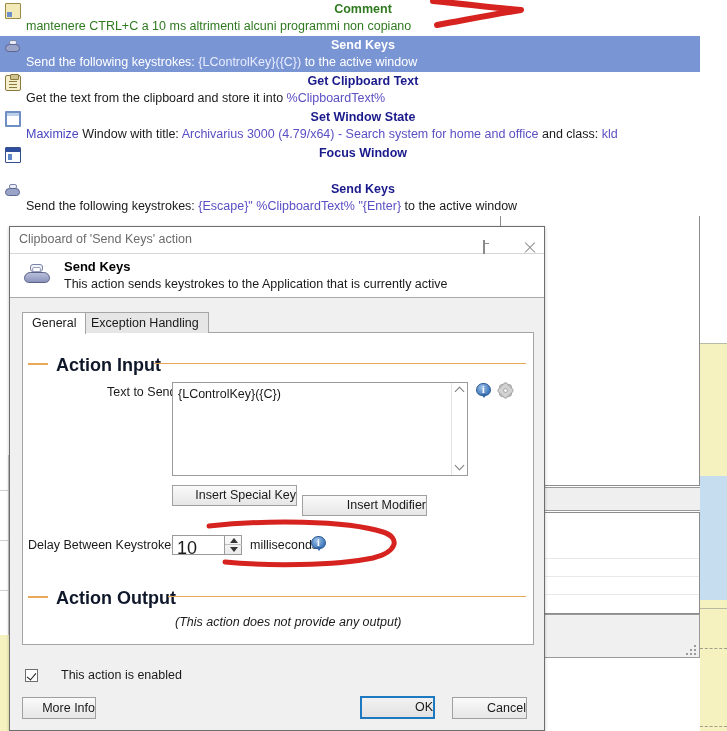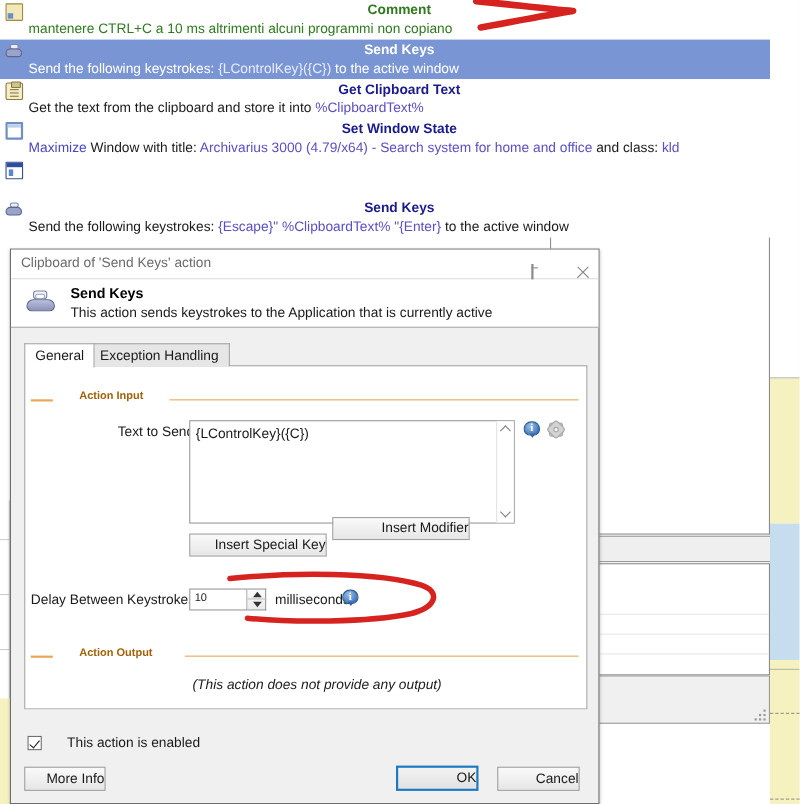--- a/index.html
+++ b/index.html
@@ -285,22 +285,22 @@
   .group-head {
     position: absolute;
     left: 18px;
     height: 16px;
   }
   .group-head .gh-dash-l {
     position: absolute; left: 0; top: 8px; width: 20px; height: 2px;
     background: #e8a857;
   }
   .group-head .gh-label {
-    position: absolute; left: 44px; top: 0;
-    font-size: 10px; font-weight: bold; color: #a16207;
+    position: absolute; left: 28px; top: 0;
+    font-size: 18px; font-weight: bold; color: #0f172a;
     white-space: nowrap;
   }
   .group-head .gh-dash-r {
     position: absolute; top: 8px; height: 1px;
     background: #e8a857;
   }
 
   .field-label {
     position: absolute;
     font-size: 12.5px;
@@ -400,21 +400,21 @@
 
   .spin-box {
     position: absolute;
     left: 171px; top: 535px;
     width: 53px; height: 20px;
     background: #ffffff;
     border: 1px solid #9a9a9a;
   }
   .spin-box .val {
     position: absolute; left: 4px; top: 2px;
-    font-size: 10px; color: #1a1a1a;
+    font-size: 18px; color: #1a1a1a;
   }
   .spin-btns {
     position: absolute;
     left: 224px; top: 535px;
     width: 17px; height: 20px;
     background: linear-gradient(#fbfbfb, #eaeaea);
     border: 1px solid #9a9a9a;
     border-left: none;
   }
   .spin-btns .half {
@@ -530,20 +530,21 @@
     </div>
 
     <div class="action-row">
       <span class="row-icon ic-winstate"></span>
       <div class="row-title">Set Window State</div>
       <div class="row-desc"><span class="tok-kw">Maximize</span><span> Window with title: </span><span class="tok-var">Archivarius 3000 (4.79/x64) - Search system for home and office</span><span> and class: </span><span class="tok-var">kld</span></div>
     </div>
 
     <div class="action-row">
       <span class="row-icon ic-focuswin"></span>
+      <div class="row-title">Focus Window</div>
     </div>
 
     <div class="action-row">
       <span class="row-icon ic-keys">
           <span class="kb2"></span>
           <span class="kb"></span>
         </span>
       <div class="row-title">Send Keys</div>
       <div class="row-desc"><span>Send the following keystrokes: </span><span class="tok-var">{Escape}" %ClipboardText% "{Enter}</span><span> to the active window</span></div>
     </div>
@@ -601,21 +602,21 @@
     <div style="position:absolute;left:466px;top:156px;">
       <span class="icon-info"><span class="bub"></span><span class="tail"></span><span class="i">i</span></span>
     </div>
     <div style="position:absolute;left:488px;top:156px;">
       <span class="icon-gear"><span class="g1"></span><span class="g2"></span><span class="hole"></span></span>
     </div>
 
     <div class="btn" style="left:162px;top:258px;width:125px;height:21px;">
       <span>Insert Special Key</span>
     </div>
-    <div class="btn" style="left:292px;top:243px;width:125px;height:21px;">
+    <div class="btn" style="left:292px;top:268px;width:125px;height:21px;">
       <span>Insert Modifier</span>
     </div>
 
     <div class="field-label" style="left:18px;top:311px;">Delay Between Keystrokes:</div>
 
     <div class="spin-box" style="left:162px;top:308px;">
       <span class="val">10</span>
     </div>
     <div class="spin-btns" style="left:215px;top:308px;">
       <div class="half t">

